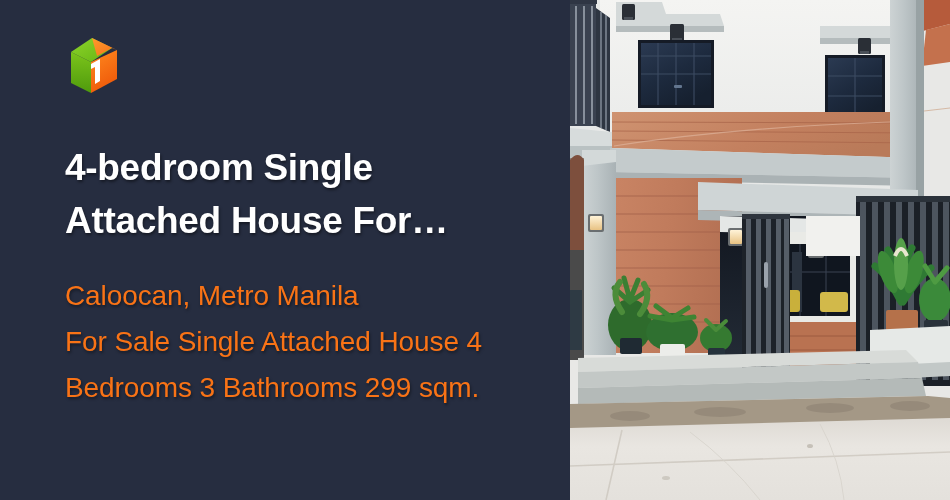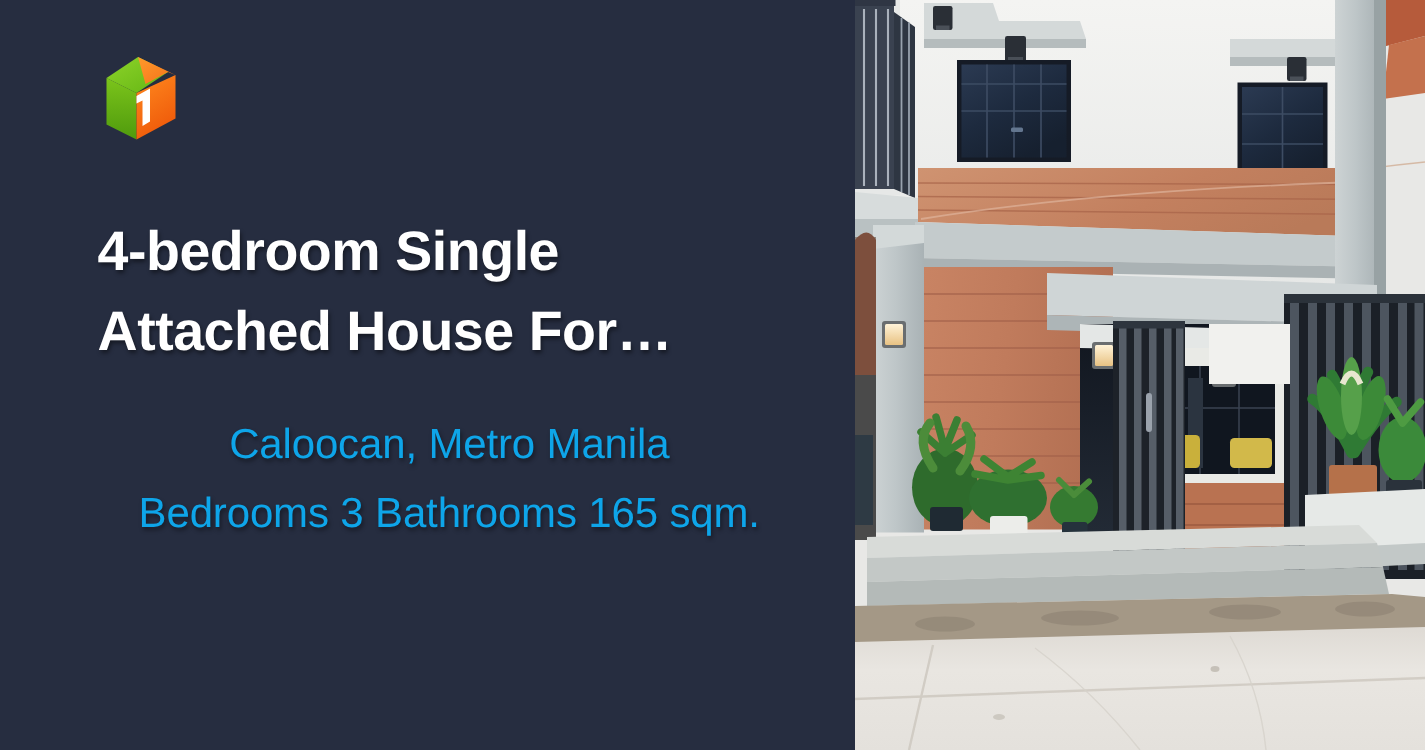--- a/index.html
+++ b/index.html
@@ -43,28 +43,27 @@
     letter-spacing:-0.3px;
     max-width:430px;
     text-shadow:1px 2px 3px rgba(0,0,0,.45);
   }
 
   #details-block {
     margin-top:26px;
     max-width:470px;
   }
   .detail-line {
-    color:#0ea5e9;
+    color:#f97316;
     font-size:28px;
     line-height:46px;
     font-weight:400;
     letter-spacing:-0.1px;
     white-space:nowrap;
     text-shadow:1px 2px 3px rgba(0,0,0,.42);
-    text-align:center;
   }
 
   
   #property-photo {
     position:relative;
     width:380px; height:500px;
     flex:0 0 380px;
     overflow:hidden;
     background:#cfcfc9;
   }
@@ -107,21 +106,22 @@
         <polygon points="26,28 52,16 52,45 26,59" fill="url(#gOrange)"></polygon>
 
         <polygon points="26,30 35,25 35,47 30,50 30,33 26,35" fill="#ffffff"></polygon>
       </svg>
     </div>
 
     <h1 id="listing-title">4-bedroom Single Attached House For…</h1>
 
     <div id="details-block">
       <div class="detail-line">Caloocan, Metro Manila</div>
-      <div class="detail-line">Bedrooms 3 Bathrooms 165 sqm.</div>
+      <div class="detail-line">For Sale Single Attached House 4</div>
+      <div class="detail-line">Bedrooms 3 Bathrooms 299 sqm.</div>
     </div>
 
   </div>
 
   <div id="property-photo">
     <svg viewBox="0 0 380 500" xmlns="http://www.w3.org/2000/svg" preserveAspectRatio="none">
       <defs>
         <linearGradient id="gWall" x1="0" y1="0" x2="0" y2="1">
           <stop offset="0%" stop-color="#f4f4f2"></stop>
           <stop offset="100%" stop-color="#e2e4e3"></stop>

